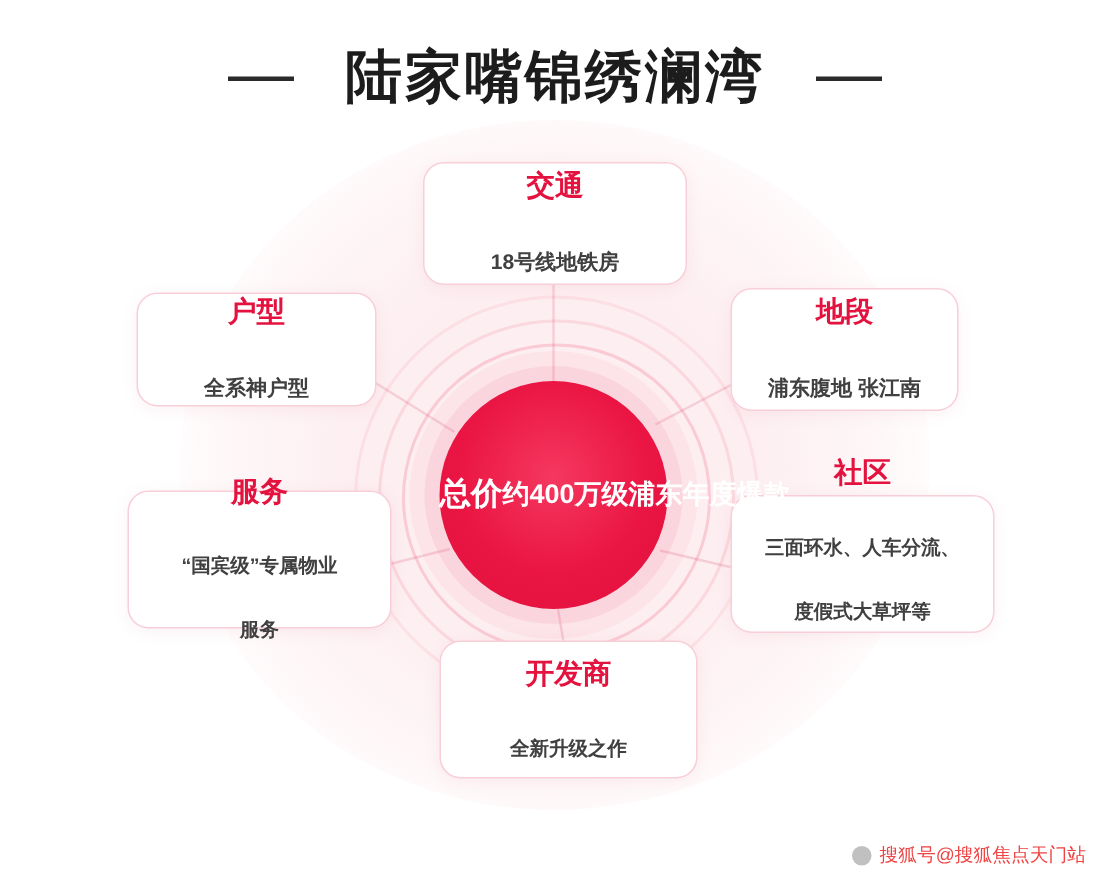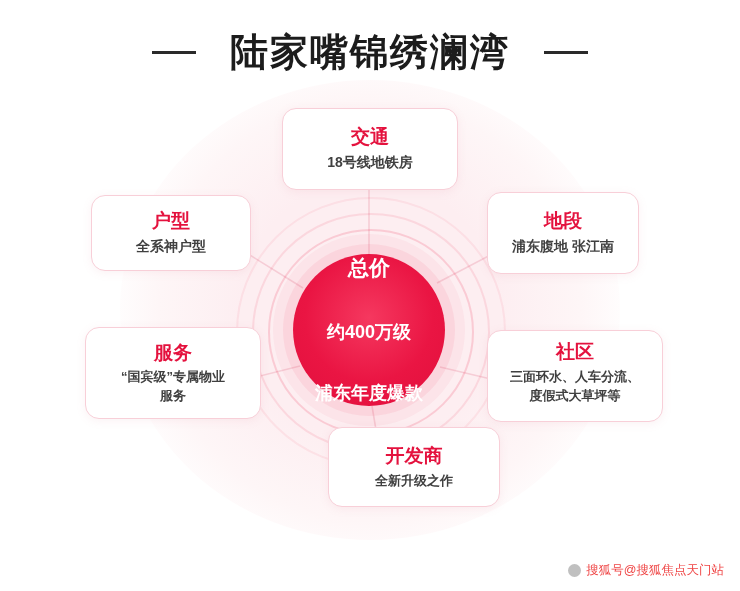--- a/index.html
+++ b/index.html
@@ -63,21 +63,21 @@
   .center-circle {
     position: absolute;
     left: 293px;
     top: 254px;
     width: 152px;
     height: 152px;
     border-radius: 50%;
     background: radial-gradient(circle at 50% 42%, #f5385f 0%, #ea1543 55%, #e10f3c 100%);
     box-shadow: 0 0 0 10px rgba(236,32,70,0.07), 0 0 0 20px rgba(236,32,70,0.045);
     display: flex;
-    flex-direction: column;
+    flex-direction: row;
     align-items: center;
     justify-content: space-between;
     color: #ffffff;
     text-align: center;
     z-index: 5;
   }
   .center-line {
     font-weight: bold;
     line-height: 1.32;
     white-space: nowrap;
@@ -111,23 +111,24 @@
     position: absolute;
     background: #ffffff;
     border: 1.5px solid #f8cfd8;
     border-radius: 14px;
     box-shadow: 0 2px 10px rgba(220, 130, 150, 0.10);
     display: flex;
     flex-direction: column;
     align-items: center;
     justify-content: center;
     text-align: center;
-    padding: 16px 12px;
+    padding: 4px 12px;
     box-sizing: border-box;
     z-index: 4;
+    gap: 24px;
   }
   .node-title {
     color: #e4123e;
     font-weight: bold;
     font-size: 19px;
     line-height: 1.25;
     margin-bottom: 4px;
     white-space: nowrap;
   }
   .node-desc {
@@ -135,21 +136,21 @@
     font-weight: bold;
     font-size: 14px;
     line-height: 1.42;
     white-space: nowrap;
   }
 
   
   .node-traffic   { left: 282px; top: 108px;  width: 176px; height: 82px; }
   .node-location  { left: 487px; top: 192px;  width: 152px; height: 82px; }
   .node-community { left: 487px; top: 330px;  width: 176px; height: 92px; justify-content: flex-end; }
-  .node-developer { left: 293px; top: 427px;  width: 172px; height: 80px; margin-left: 35px; }
+  .node-developer { left: 293px; top: 427px;  width: 172px; height: 92px; }
   .node-service   { left:  85px; top: 327px;  width: 176px; height: 92px; }
   .node-layout    { left:  91px; top: 195px;  width: 160px; height: 76px; }
 
   .node-community .node-desc,
   .node-developer .node-desc,
   .node-service .node-desc { font-size: 13px; }
 
   
   .footer {
     position: absolute;

